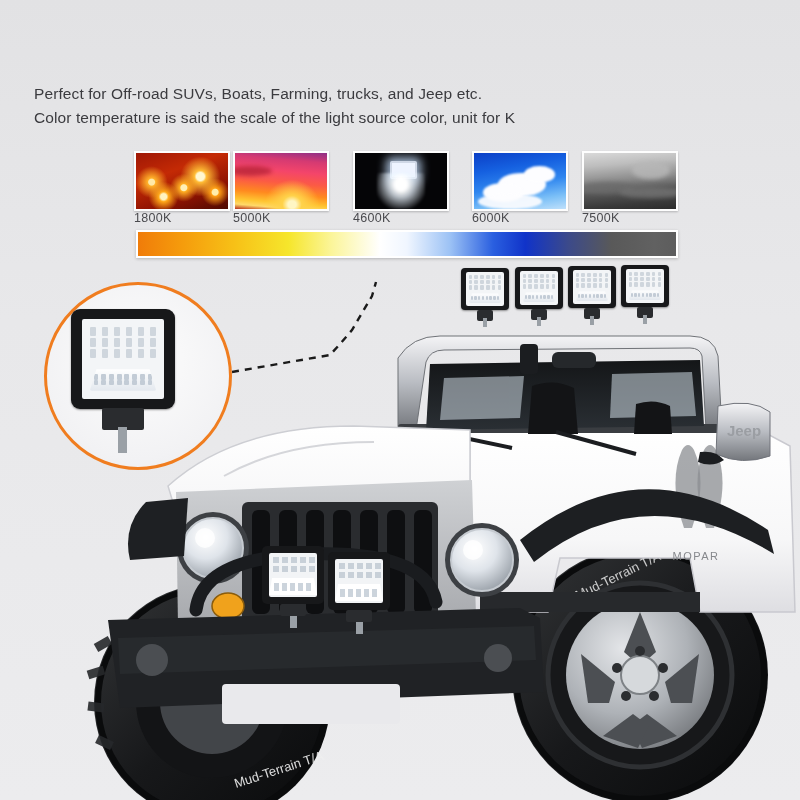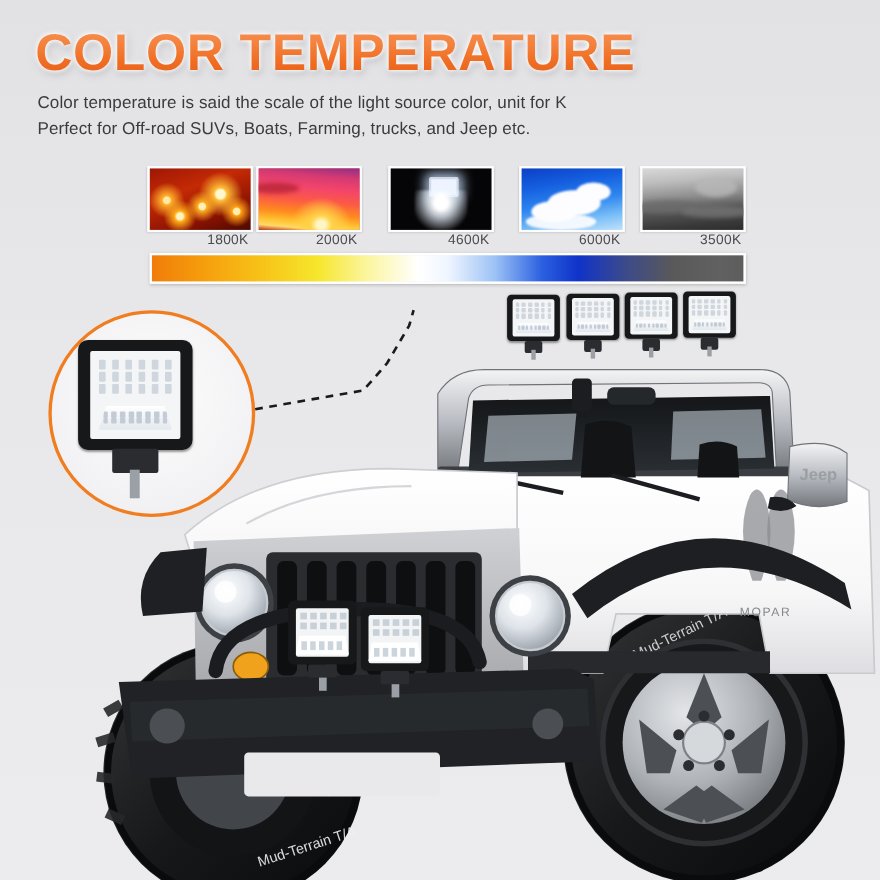--- a/index.html
+++ b/index.html
@@ -34,21 +34,21 @@
   
   .swatches{position:absolute;left:0;top:151px;width:800px;height:72px;}
   .swatch{
     position:absolute;width:92px;height:56px;top:0;
     border:2px solid #fdfdfd;
     box-shadow:0 1px 2px rgba(0,0,0,.22);
     overflow:hidden;
   }
   .swatch .inner{position:absolute;inset:0;}
   .sw-label{
-    position:absolute;top:60px;width:92px;text-align:right;
+    position:absolute;top:60px;width:92px;text-align:left;
     font-size:12.5px;color:#4a4a4e;letter-spacing:.3px;
   }
 
   
   .bg-candles{background:
       radial-gradient(circle at 17% 52%, #ffe9a8 0 3px, #ffb12a 4px, rgba(255,120,0,0) 16px),
       radial-gradient(circle at 30% 78%, #fff3c0 0 3px, #ffa818 5px, rgba(255,110,0,0) 15px),
       radial-gradient(circle at 52% 62%, #fff0b5 0 3px, #ffae22 4px, rgba(255,110,0,0) 14px),
       radial-gradient(circle at 70% 42%, #fff7d0 0 4px, #ffbb34 6px, rgba(255,120,0,0) 20px),
       radial-gradient(circle at 86% 70%, #ffeeac 0 3px, #ff9f14 4px, rgba(255,100,0,0) 14px),
@@ -131,37 +131,36 @@
   }
   .lamp-bar i{background:#c3ccd6;border-radius:1px;}
   .lamp-mount{position:absolute;left:34%;top:100%;width:32%;height:26%;background:#2a2c2f;border-radius:2px;}
   .lamp-stem{position:absolute;left:46%;top:118%;width:8%;height:22%;background:#9aa0a6;}
 </style>
 </head>
 <body>
 
 <div id="page">
 
-  <div class="title">COLOR TEMPERATURE</div>
   <div class="subtitle">
+    <div>Perfect for Off-road SUVs, Boats, Farming, trucks, and Jeep etc.</div>
     <div>Color temperature is said the scale of the light source color, unit for K</div>
-    <div>Perfect for Off-road SUVs, Boats, Farming, trucks, and Jeep etc.</div>
   </div>
 
   <div class="swatches">
 
     <div class="swatch" style="left:134px">
       <div class="inner bg-candles"></div>
     </div>
     <div class="sw-label" style="left:134px">1800K</div>
 
     <div class="swatch" style="left:233px">
       <div class="inner bg-sunset"></div>
     </div>
-    <div class="sw-label" style="left:233px">2000K</div>
+    <div class="sw-label" style="left:233px">5000K</div>
 
     <div class="swatch" style="left:353px">
       <div class="inner bg-led">
         <div class="lamp"></div>
         <div class="beam"></div>
       </div>
     </div>
     <div class="sw-label" style="left:353px">4600K</div>
 
     <div class="swatch" style="left:472px">
@@ -174,21 +173,21 @@
     </div>
     <div class="sw-label" style="left:472px">6000K</div>
 
     <div class="swatch" style="left:582px">
       <div class="inner bg-gray">
         <span class="cl g1"></span>
           <span class="cl g2"></span>
           <span class="cl g3"></span>
       </div>
     </div>
-    <div class="sw-label" style="left:582px">3500K</div>
+    <div class="sw-label" style="left:582px">7500K</div>
   </div>
 
   <div class="kbar"></div>
 
   <svg class="dash" viewBox="0 0 800 800">
     <path d="M232,372 L330,355 L340,344 L352,330 L372,296 L376,282" fill="none" stroke="#1a1a1a" stroke-width="2.4" stroke-dasharray="7 6" stroke-linecap="butt"></path>
   </svg>
 
   <div class="inset">
     <div class="lamp-body" style="left:24px;top:24px;width:104px;height:100px;border-radius:9px;">

